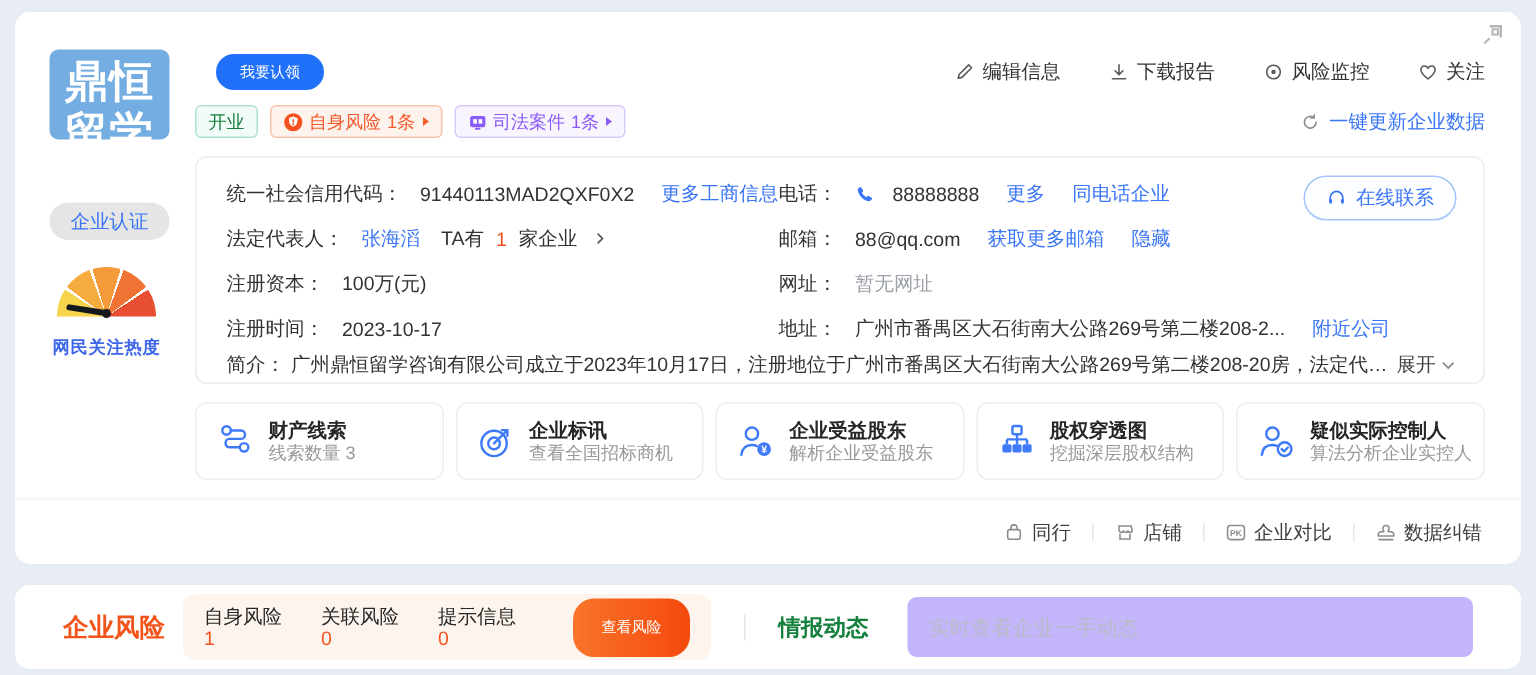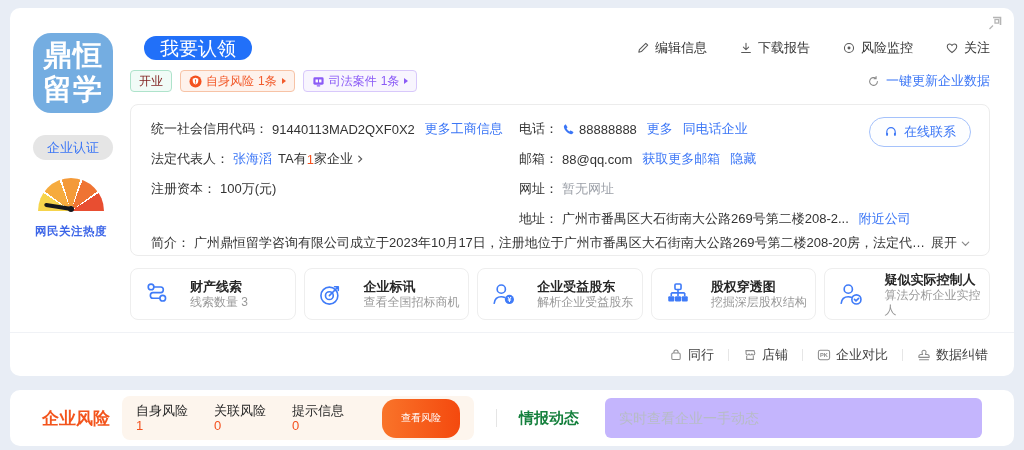--- a/index.html
+++ b/index.html
@@ -7,21 +7,21 @@
   body {
     background:#e8edf5;
     font-family:"Liberation Sans","DejaVu Sans",sans-serif;
     font-size:13px; color:#333; position:relative; overflow:hidden;
   }
   .card { position:absolute; background:#fff; border-radius:10px; }
   .main-card { left:10px; top:8px; width:1004px; height:368px; }
   .bottom-card { left:10px; top:390px; width:1004px; height:56px; display:flex; align-items:center; padding:8px 32px; }
 
   
-  .logo { position:absolute; left:23px; top:25px; width:80px; height:80px; border-radius:18px;
+  .logo { position:absolute; left:23px; top:25px; width:80px; height:60px; border-radius:6px;
     background:#74ade1; color:#fff; font-weight:800; font-size:29px; line-height:34px;
     text-align:center; padding-top:5px; letter-spacing:1px; }
   .cert-pill { position:absolute; left:23px; top:127px; width:80px; height:25px; line-height:25px;
     text-align:center; background:#e5e5e5; color:#3b76f6; border-radius:13px; font-size:13px; cursor:pointer; }
   .gauge { position:absolute; left:28px; top:170px; width:66px; height:42px; }
   .gauge-fan { width:66px; height:33px; border-radius:66px 66px 0 0;
     background:conic-gradient(from 270deg at 50% 100%,
       #f6d44c 0 33deg,#fff 33deg 36.75deg,
       #f6ab3e 36.75deg 69.75deg,#fff 69.75deg 73.5deg,
       #f49a39 73.5deg 106.5deg,#fff 106.5deg 110.25deg,
@@ -30,58 +30,58 @@
   .gauge-needle { position:absolute; left:6px; top:29px; width:28px; height:3.5px; background:#15181d;
     border-radius:2px; transform-origin:100% 50%; transform:rotate(9deg); }
   .gauge-pivot { position:absolute; left:30px; top:28px; width:6px; height:6px; border-radius:50%; background:#15181d; }
   .gauge-label { position:absolute; left:16px; top:216px; width:90px; text-align:center;
     font-size:11.5px; font-weight:800; color:#3d66e8; letter-spacing:.5px; }
 
   
   .title-row { position:absolute; left:120px; right:24px; top:20px; height:40px; display:flex; align-items:center; }
   .page-title { font-size:25px; font-weight:700; color:#1a1a1a; letter-spacing:.5px; }
   .claim-btn { margin-left:14px; height:24px; padding:0 16px; border:none; border-radius:14px;
-    background:#2170f9; color:#fff; font-size:19px; cursor:pointer; font-family:inherit; }
+    background:#2170f9; color:#fff; font-size:10px; cursor:pointer; font-family:inherit; }
   .header-actions { margin-left:auto; display:flex; align-items:center; gap:32px; }
   .action-item { display:flex; align-items:center; gap:5px; color:#333; cursor:pointer; font-size:13px; }
 
   
   .badge-row { position:absolute; left:120px; right:24px; top:61px; height:24px; display:flex; align-items:center; gap:8px; }
   .badge { height:22px; display:inline-flex; align-items:center; gap:4px; padding:0 8px;
     border-radius:4px; font-size:12px; border:1px solid; cursor:pointer; }
-  .badge-green  { color:#7f1d1d; border-color:#aee3cb; background:#f1fbf7; }
+  .badge-green  { color:#15803d; border-color:#aee3cb; background:#f1fbf7; }
   .badge-orange { color:#f25b2c; border-color:#f7c3a6; background:#fef2ec; }
   .badge-purple { color:#8b5bf6; border-color:#d8c8fb; background:#f8f5fe; }
   .badge-caret { width:0; height:0; border-left:4px solid currentColor; border-top:3.5px solid transparent;
     border-bottom:3.5px solid transparent; margin-left:1px; }
   .update-link { margin-left:auto; display:flex; align-items:center; gap:6px; color:#3b76f6; cursor:pointer; }
 
   
   .info-box { position:absolute; left:120px; top:96px; width:860px; height:152px;
     border:1px solid #ececec; border-radius:8px; }
   .info-col-left  { position:absolute; left:20px; top:9px; width:368px; }
   .info-col-right { position:absolute; left:388px; top:9px; width:455px; }
-  .info-row { height:30px; display:flex; align-items:center; gap:0; white-space:nowrap; }
+  .info-row { height:30px; display:flex; align-items:center; gap:8px; white-space:nowrap; }
   .info-row .lbl { color:#333; margin-right:4px; }
   .lnk { color:#3b76f6; cursor:pointer; }
   .lnk + .lnk { margin-left:10px; }
   .sp-l { margin-left:10px; }
   .muted { color:#9ca0a8; }
   .num-hl { color:#f4511e; }
   .contact-btn { position:absolute; right:18px; top:12px; height:30px; padding:0 14px;
     display:flex; align-items:center; gap:6px; border:1px solid #a5c2fb; border-radius:16px;
     background:#fdfeff; color:#3b76f6; font-size:13px; cursor:pointer; font-family:inherit; }
   .intro-row { position:absolute; left:20px; right:18px; top:126px; height:24px; display:flex; align-items:center; }
   .intro-text { flex:1; white-space:nowrap; overflow:hidden; text-overflow:ellipsis; margin:0 4px; }
   .expand-ctl { display:flex; align-items:center; gap:3px; color:#404040; cursor:pointer; flex-shrink:0; }
 
   
   .cards-row { position:absolute; left:120px; right:24px; top:260px; display:flex; gap:8px; }
   .feature-card { flex:1; height:52px; border:1px solid #eee; border-radius:8px;
-    display:flex; align-items:center; padding-left:13px; gap:20px; cursor:pointer; background:#fff; }
+    display:flex; align-items:center; padding-left:13px; gap:9px; cursor:pointer; background:#fff; }
   .fc-title { font-size:13px; font-weight:700; color:#262626; line-height:17px; }
   .fc-sub { font-size:12px; color:#999; line-height:15px; }
 
   
   .hr-div { position:absolute; left:0; right:0; top:324px; border-top:1px solid #f0f2f6; }
   .tools-row { position:absolute; left:0; right:26px; top:325px; height:43px;
     display:flex; justify-content:flex-end; align-items:center; }
   .tool-item { display:flex; align-items:center; gap:5px; color:#3f3f3f; cursor:pointer; }
   .tool-sep { width:1px; height:12px; background:#e6e6e6; margin:0 14px; }
 
@@ -224,20 +224,24 @@
         <span style="margin-left:2px">
             <svg width="10" height="10" viewBox="0 0 12 12">
               <path d="M4.5 2.5L8 6l-3.5 3.5" fill="none" stroke="#555" stroke-width="1.4" stroke-linecap="round"></path>
             </svg>
           </span>
       </div>
       <div class="info-row">
         <span class="lbl">注册资本：</span>
         <span>100万(元)</span>
       </div>
+      <div class="info-row">
+        <span class="lbl">注册时间：</span>
+        <span>2023-10-17</span>
+      </div>
     </div>
 
     <div class="info-col-right">
       <div class="info-row">
         <span class="lbl">电话：</span>
         <span style="margin-right:4px">
             <svg width="13" height="13" viewBox="0 0 16 16">
               <path d="M5.1 2.4l1.5 2.4c.2.35.15.8-.15 1.1l-.85.85a8.2 8.2 0 0 0 3.65 3.65l.85-.85c.3-.3.75-.35 1.1-.15l2.4 1.5c.45.3.55.95.15 1.35l-.95.95c-.45.45-1.1.65-1.75.5C7 13 3 9 2.3 4.9c-.15-.65.05-1.3.5-1.75l.95-.95c.4-.4 1.05-.3 1.35.2z" fill="#3b76f6"></path>
             </svg>
           </span>

